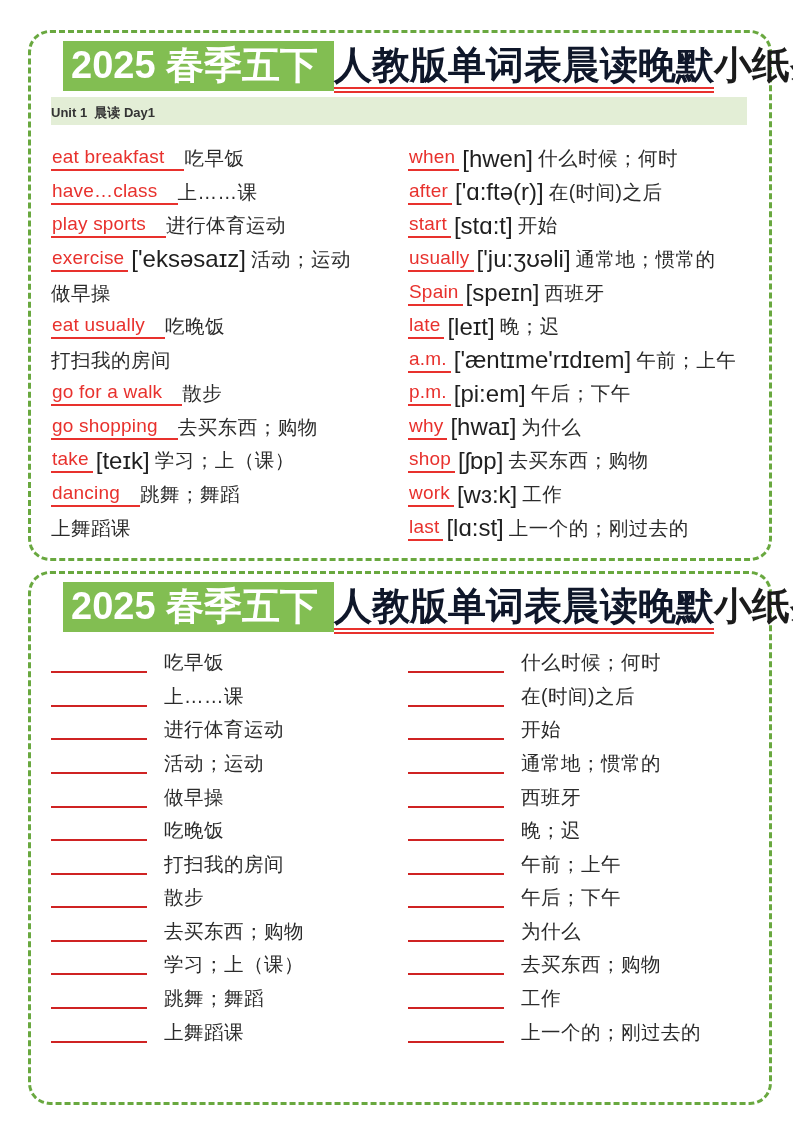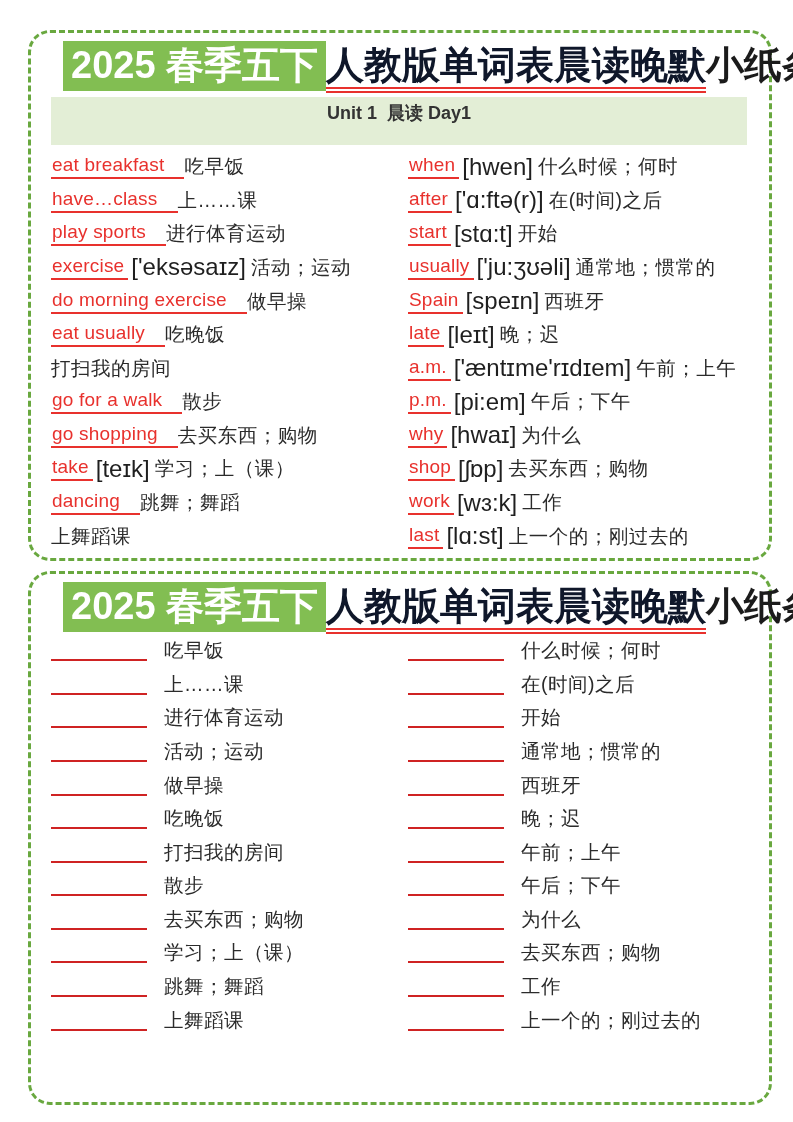--- a/index.html
+++ b/index.html
@@ -13,31 +13,31 @@
     border:3px dashed #69a83f; border-radius:22px; background:#fff;
   }
   #panel-morning { top:30px;  height:531px; }
   #panel-evening { top:571px; height:534px; }
 
   .sheet-title {
     margin:10px 0 0 32px; white-space:nowrap;
     font-weight:bold; font-size:38px; line-height:1.18;
   }
   .sheet-title > span { vertical-align:baseline; }
-  .t-green { background:#82be52; color:#ffffff; padding:3px 8px 5px 8px; }
+  .t-green { background:#82be52; color:#ffffff; padding:3px 16px 5px 8px; }
   .t-red   { color:#0f172a; border-bottom:6px double #e8312d; padding-bottom:1px; }
   .t-black { color:#1b1b1b; }
 
   .unit-bar {
-    margin:9px 22px 0 20px; height:48px; line-height:32px;
-    background:#e3eed6; color:#333333; text-align:center;
-    font-weight:bold; font-size:18px; white-space:pre;
-  }
-
-  .vocab-grid { display:flex; padding:5px 0 0 20px; }
+    margin:9px 22px 0 20px; height:28px; line-height:32px;
+    background:#e3eed6; color:#333333; 
+    font-weight:bold; font-size:13px; white-space:pre;
+  }
+
+  .vocab-grid { display:flex; padding:17px 0 0 20px; }
   .col { display:flex; flex-direction:column; }
   .col-left  { width:357px; }
   .col-right { width:350px; }
   .row {
     height:33.6px; display:flex; align-items:center;
     white-space:nowrap; color:#2b2b2b; font-size:19px;
   }
   .word {
     color:#e8312d; border-bottom:2px solid #e8312d;
     padding:0 4px 1px 1px; font-size:19px; letter-spacing:0.2px;
@@ -73,21 +73,20 @@
           <div class="row">
             <span class="word fill">play sports</span>
             <span class="meaning">进行体育运动</span>
           </div>
           <div class="row">
             <span class="word">exercise</span>
             <span class="pron">['eksəsaɪz]</span>
             <span class="meaning">活动；运动</span>
           </div>
           <div class="row">
-            <span class="word fill">do morning exercise</span>
             <span class="meaning">做早操</span>
           </div>
           <div class="row">
             <span class="word fill">eat usually</span>
             <span class="meaning">吃晚饭</span>
           </div>
           <div class="row">
             <span class="meaning">打扫我的房间</span>
           </div>
           <div class="row">

